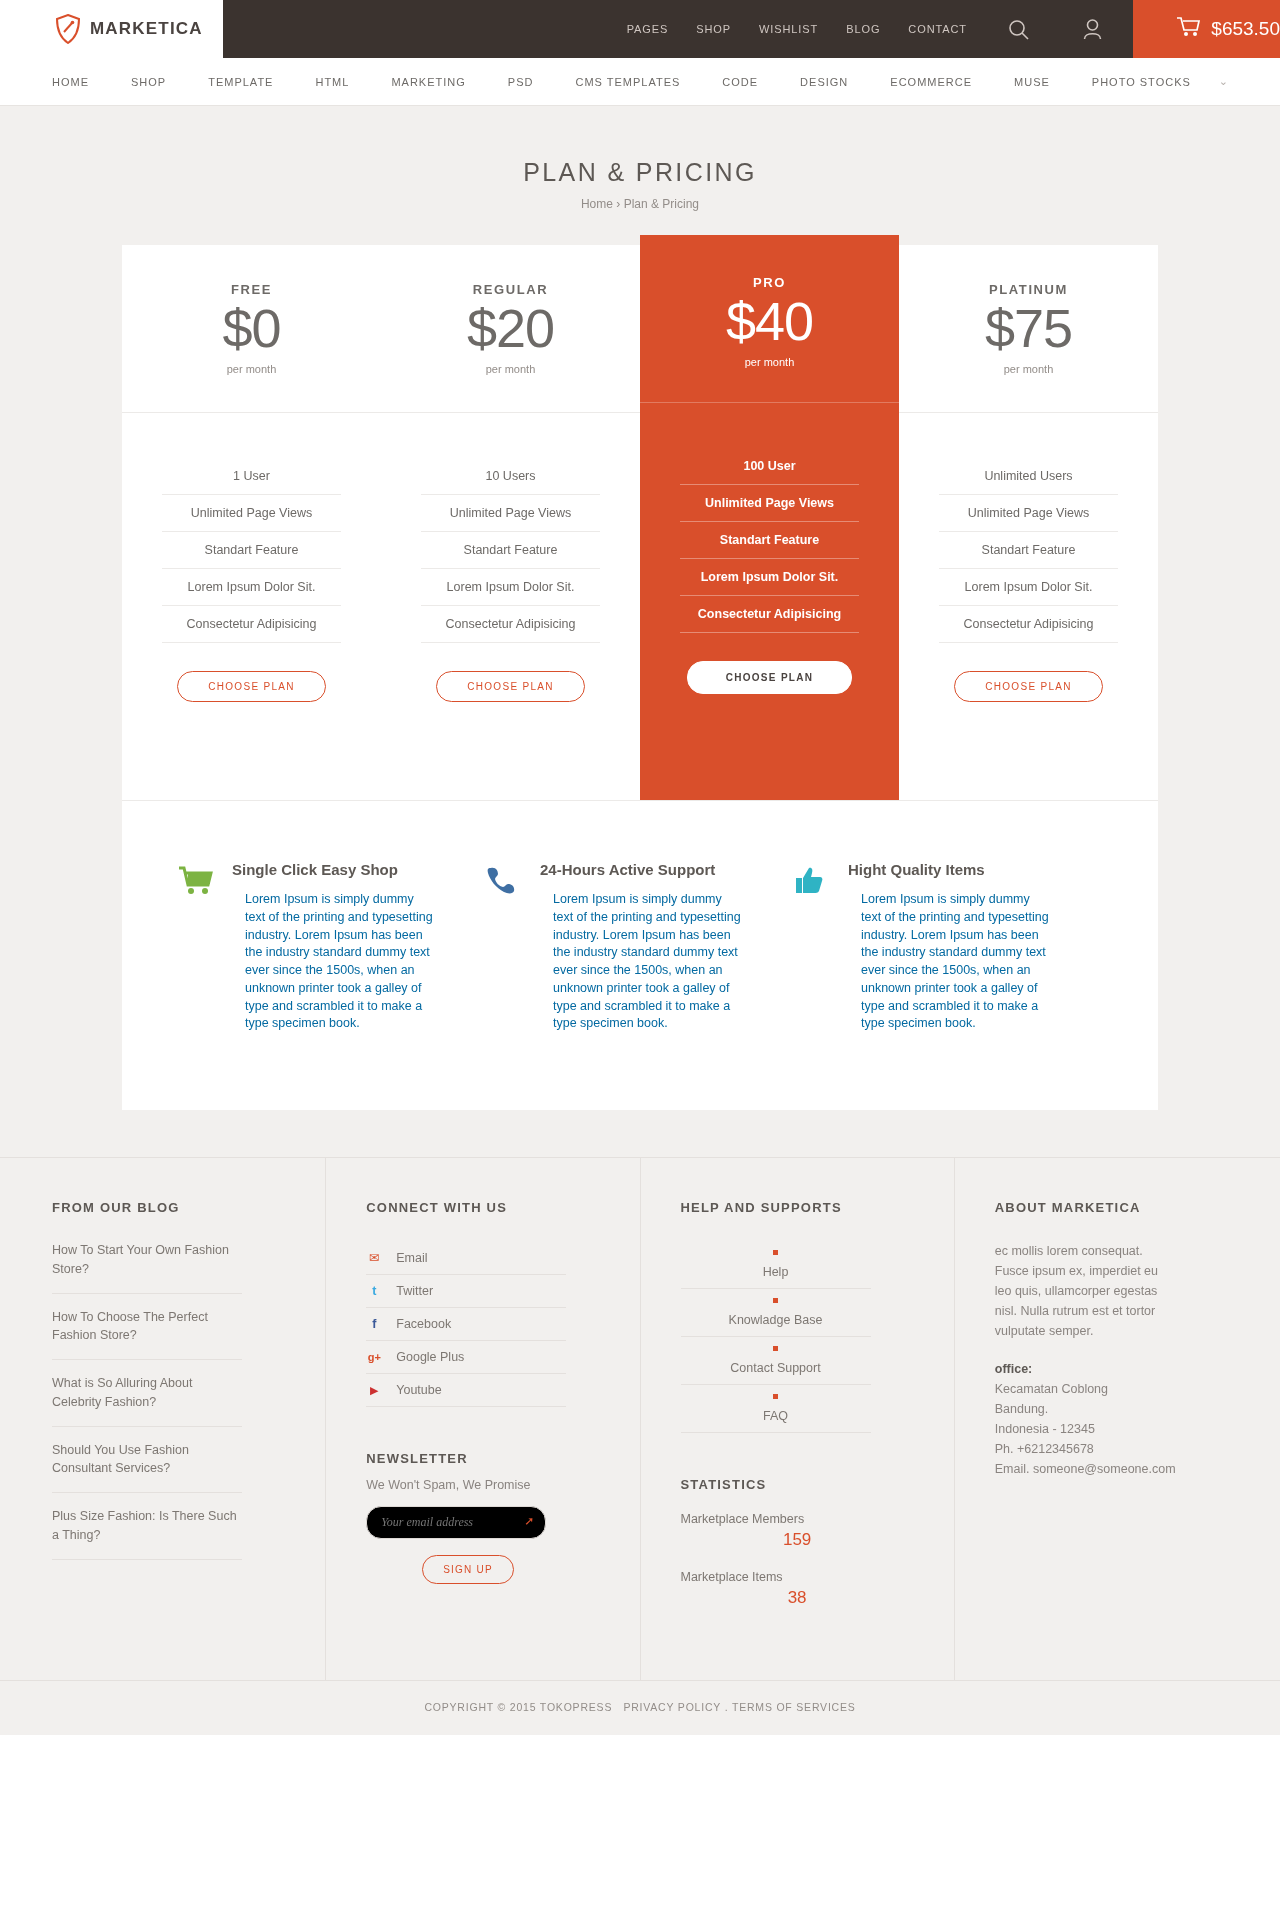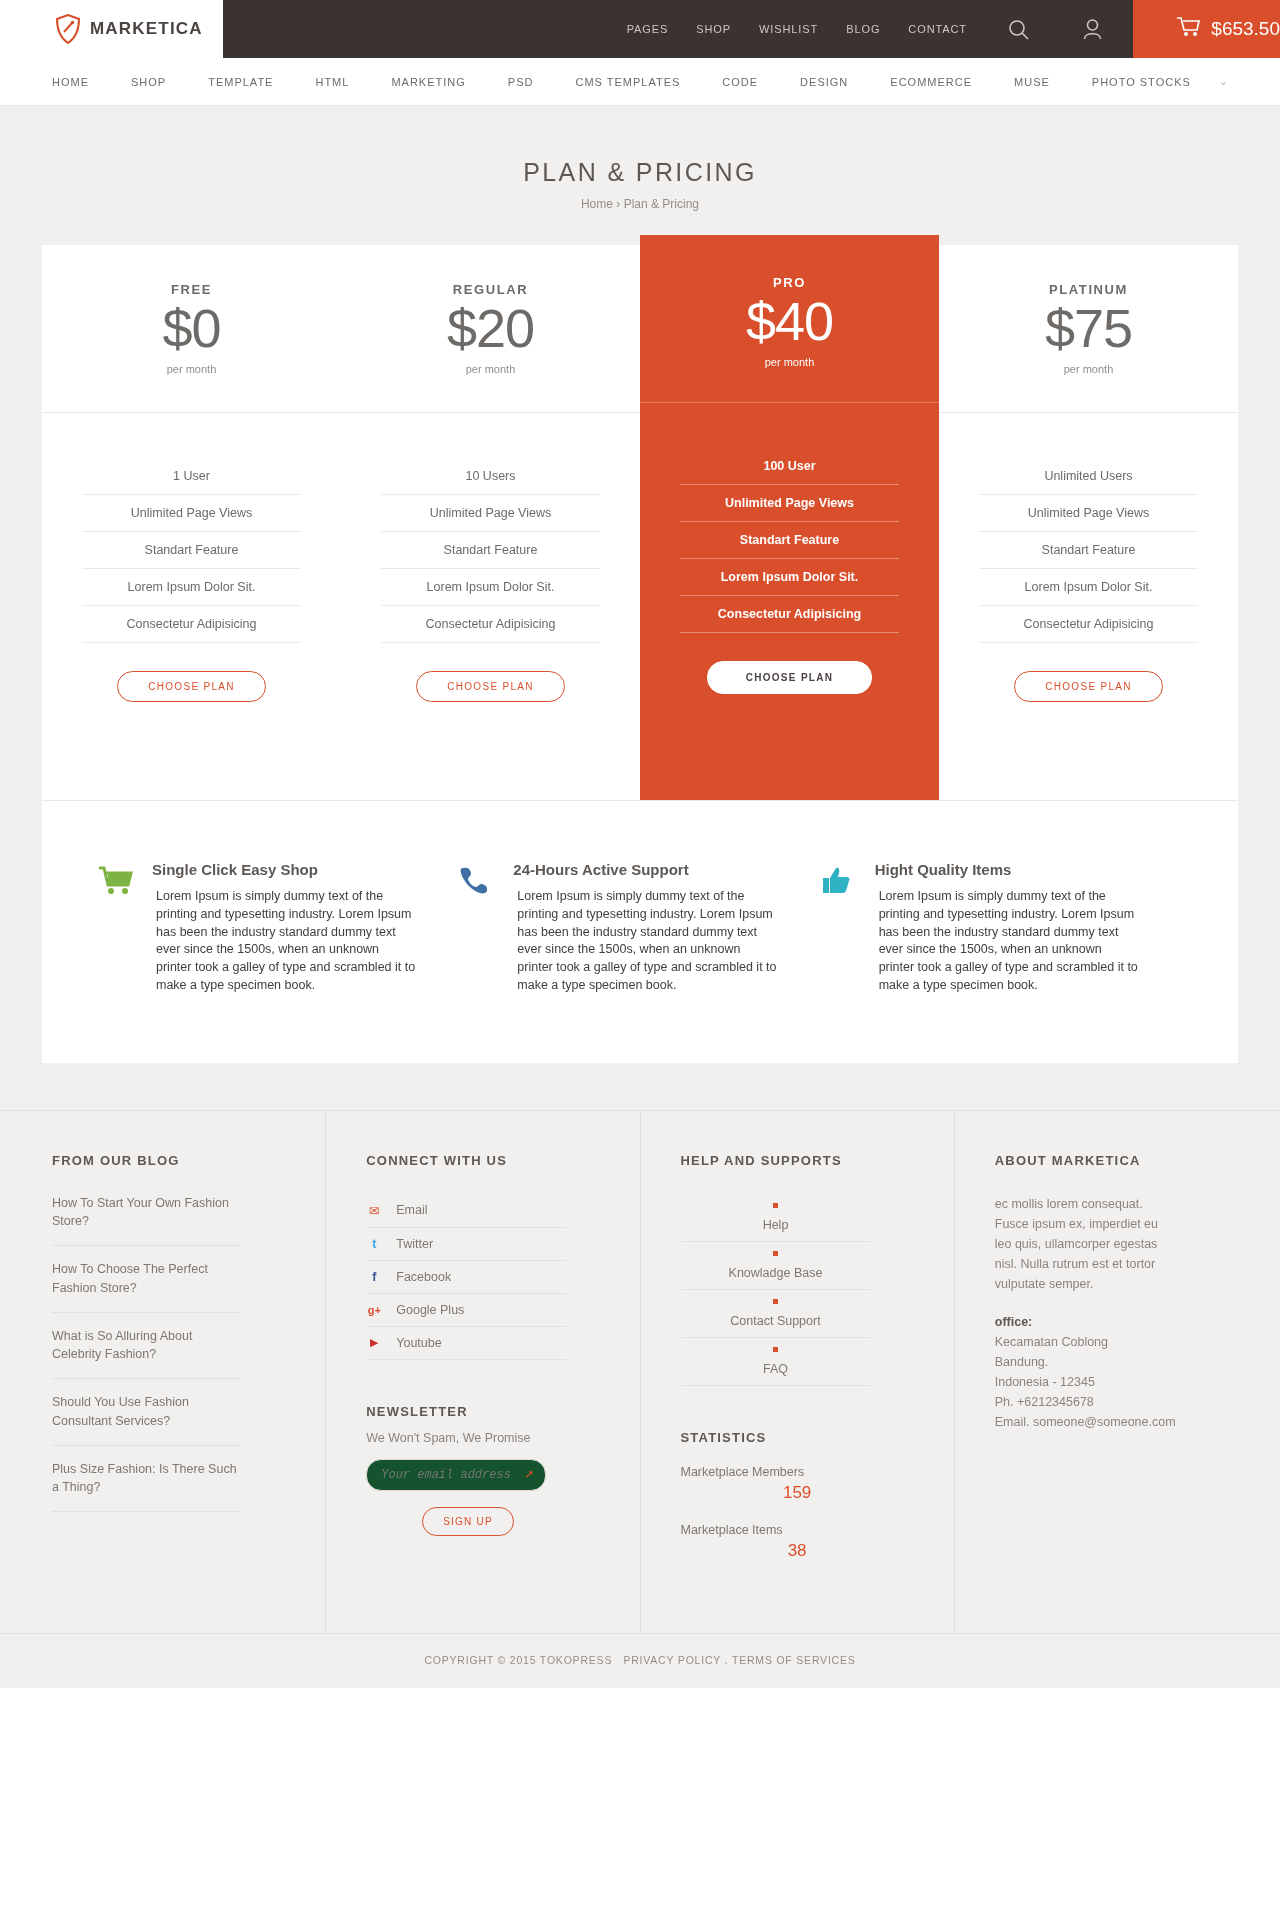--- a/index.html
+++ b/index.html
@@ -106,21 +106,21 @@
     letter-spacing: 2.4px;
     color: #5d5854;
     font-weight: normal;
   }
   .crumbs { font-size: 12px; color: #938d89; }
   .crumbs a { color: #938d89; text-decoration: none; }
 
   
   .content-bg { background: #f2f0ee; padding-bottom: 47px; }
   .panel {
-    width: 1196px;
+    width: 1036px;
     margin: 0 auto;
     background: #ffffff;
   }
 
   
   .pricing { display: flex; }
   .plan {
     flex: 1;
     position: relative;
   }
@@ -206,24 +206,24 @@
     gap: 0;
   }
   .fcol { flex: 1; display: flex; gap: 18px; padding-right: 40px; }
   .fcol .ficon { width: 36px; flex: none; padding-top: 4px; }
   .fcol h3 {
     margin: 0 0 10px;
     font-size: 15px;
     color: #5d5854;
   }
   .fcol p {
-    margin: 4px;
+    margin: 13px;
     font-size: 12.5px;
     line-height: 1.42;
-    color: #404040;
+    color: #0369a1;
   }
 
   
   .footer {
     background: #f2f0ee;
     border-top: 1px solid #e4e0dd;
     display: flex;
     padding: 0;
   }
   .fcell {
@@ -269,25 +269,25 @@
     font-size: 13px;
     letter-spacing: 1.2px;
     color: #5d5854;
     font-weight: bold;
   }
   .newsletter-sub { font-size: 12.5px; color: #8a8480; margin-bottom: 14px; }
   .nl-input {
     width: 180px;
     border: 1px solid #ded9d5;
     border-radius: 15px;
-    background: #14532d;
+    background: #000000;
     padding: 8px 30px 8px 14px;
     font-size: 12px;
     color: #a9a39e;
-    font-family: Liberation Mono, monospace;
+    font-family: Liberation Serif, serif;
     font-style: italic;
   }
   .nl-wrap { position: relative; display: inline-block; }
   .nl-arrow {
     position: absolute; right: 12px; top: 8px;
     color: #d94f2b; font-size: 12px;
   }
   .btn-signup {
     display: inline-block;
     margin: 16px 0 0 56px;

